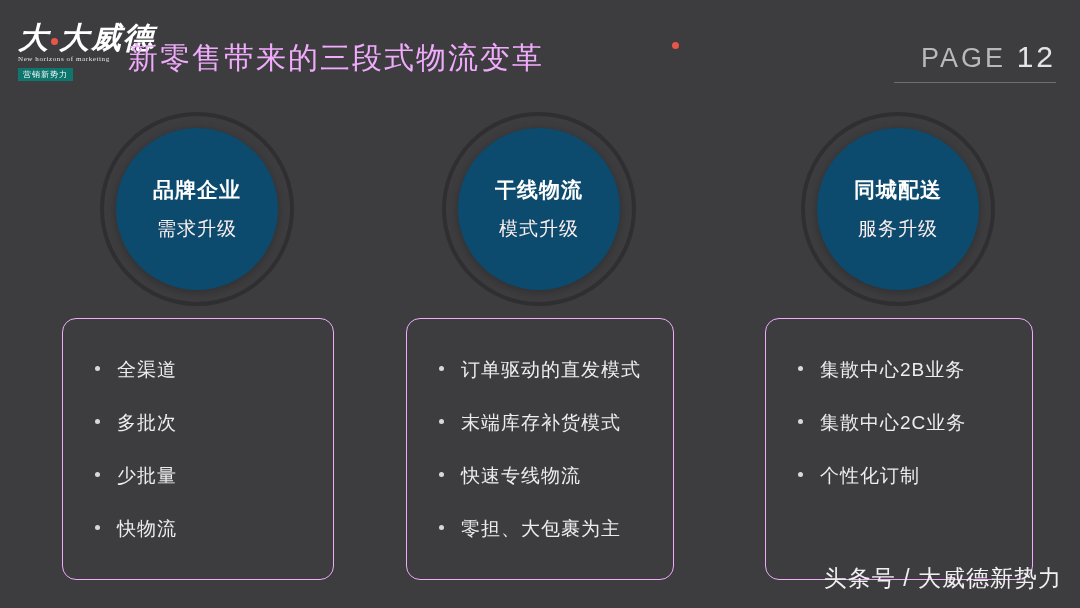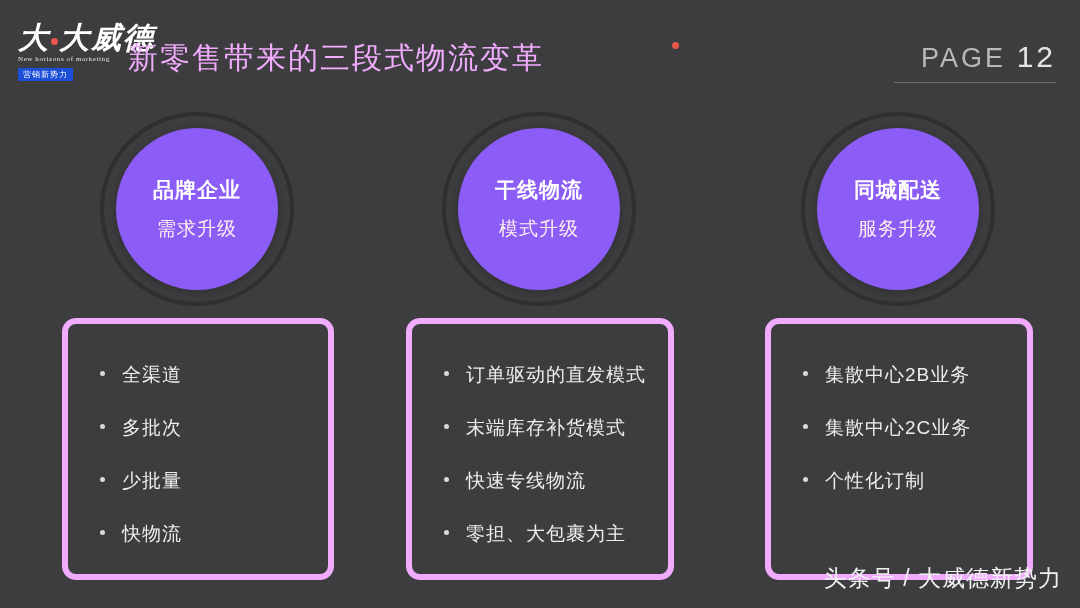--- a/index.html
+++ b/index.html
@@ -47,21 +47,21 @@
     font-family: "Liberation Serif", serif;
     font-size: 7px;
     color: #e7e7e7;
     letter-spacing: 0.6px;
     margin-top: 1px;
     white-space: nowrap;
   }
   .logo-sub-cn {
     margin-top: 3px;
     display: inline-block;
-    background: #1d4ed8;
+    background: #0f766e;
     color: #fff;
     font-size: 8px;
     padding: 1px 5px;
     letter-spacing: 1px;
     white-space: nowrap;
   }
 
   .slide-title {
     position: absolute;
     left: 128px;
@@ -133,21 +133,21 @@
     border-radius: 50%;
     border: 4px solid #2f2f31;
   }
   .circle {
     position: absolute;
     left: 16px;
     top: 16px;
     width: 162px;
     height: 162px;
     border-radius: 50%;
-    background: #8b5cf6;
+    background: #0c4a6e;
     display: flex;
     flex-direction: column;
     align-items: center;
     justify-content: center;
     box-shadow: 0 2px 10px rgba(0,0,0,0.25);
   }
   .circle-title {
     font-size: 21px;
     font-weight: bold;
     color: #ffffff;
@@ -162,21 +162,21 @@
     white-space: nowrap;
   }
 
   .panel {
     position: absolute;
     top: 318px;
     left: 50%;
     transform: translateX(-50%);
     width: 272px;
     height: 262px;
-    border: 6px solid #f0abfc;
+    border: 1px solid #f0abfc;
     border-radius: 14px;
     box-sizing: border-box;
     padding: 38px 0 0 0;
   }
   .panel-wide {
     width: 268px;
   }
   .bullet-list {
     list-style: none;
     margin: 0;

